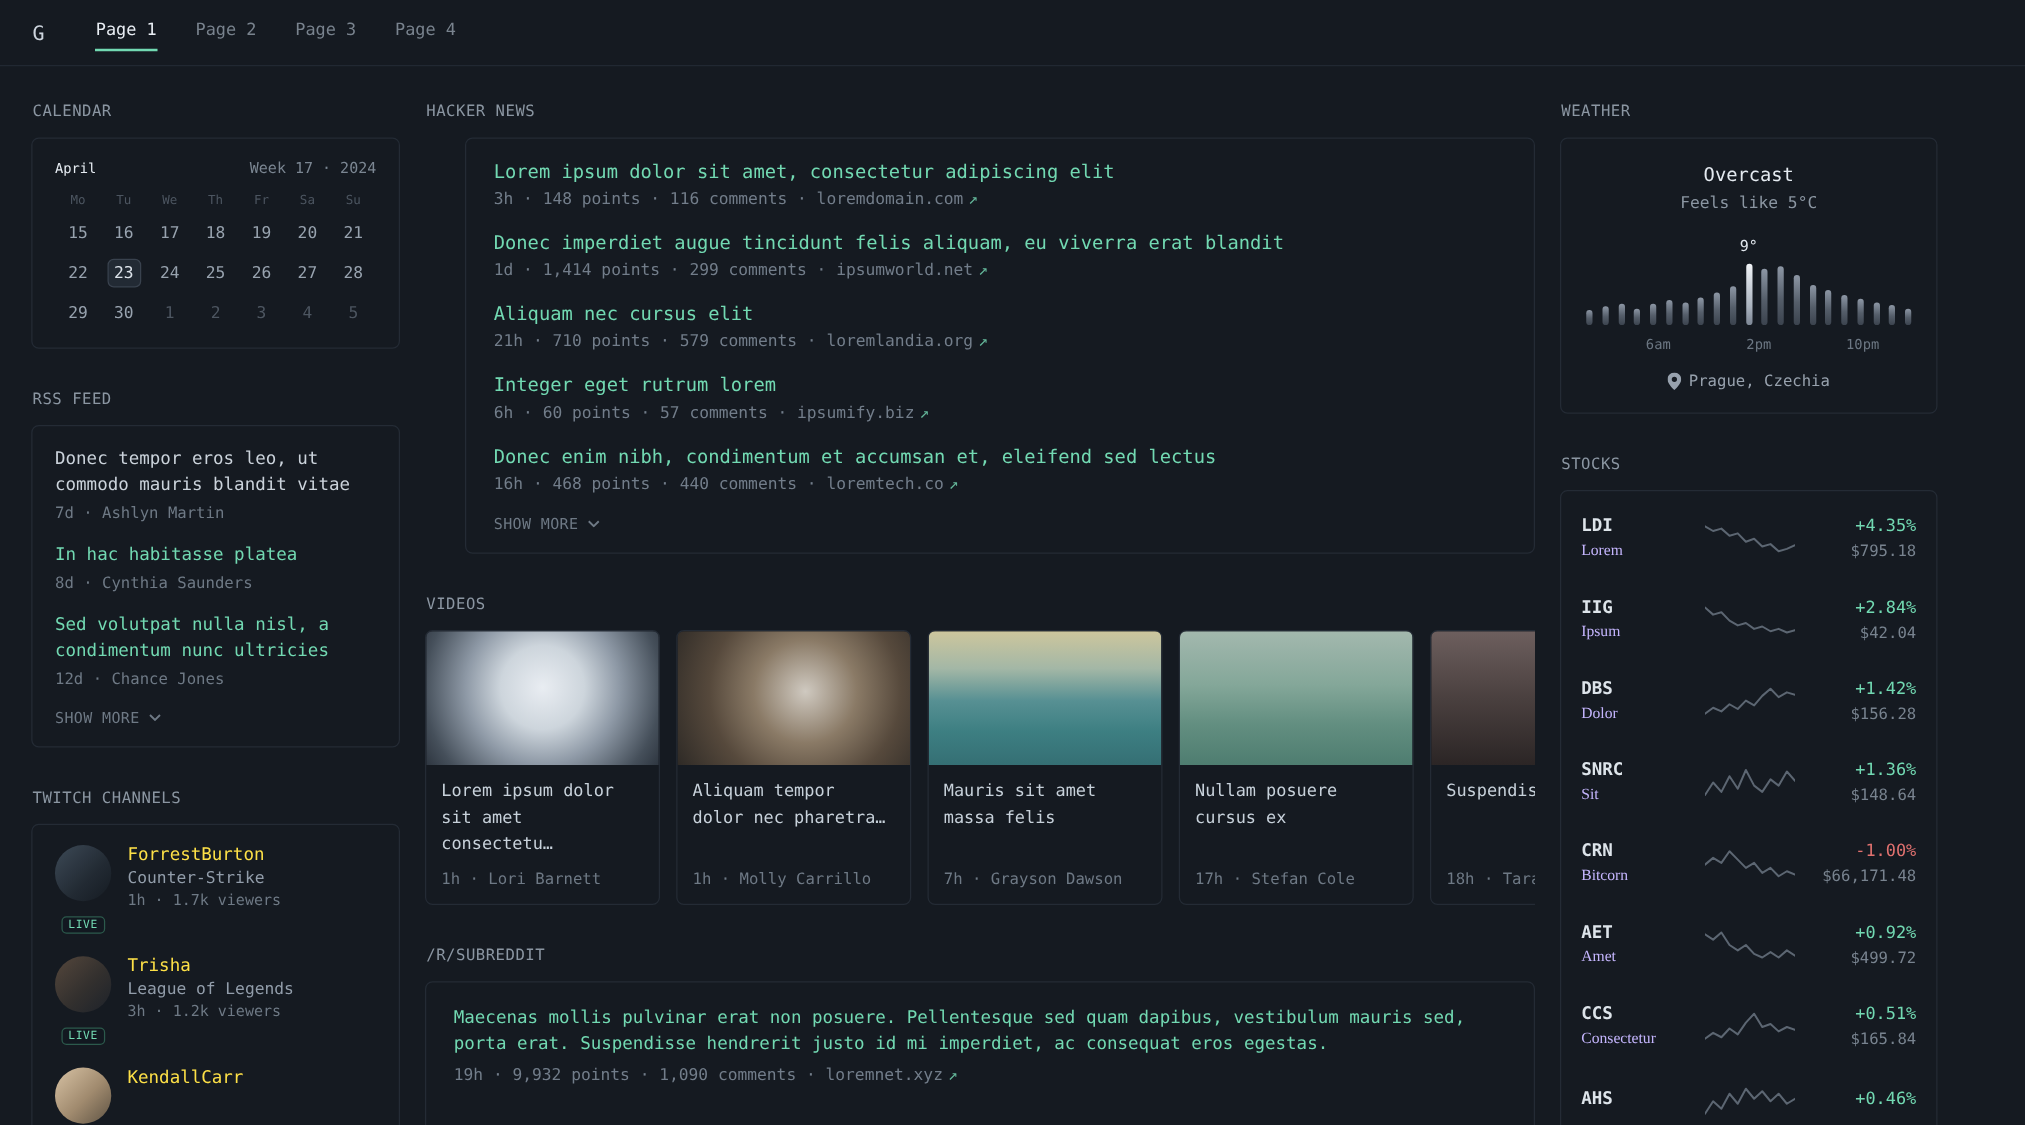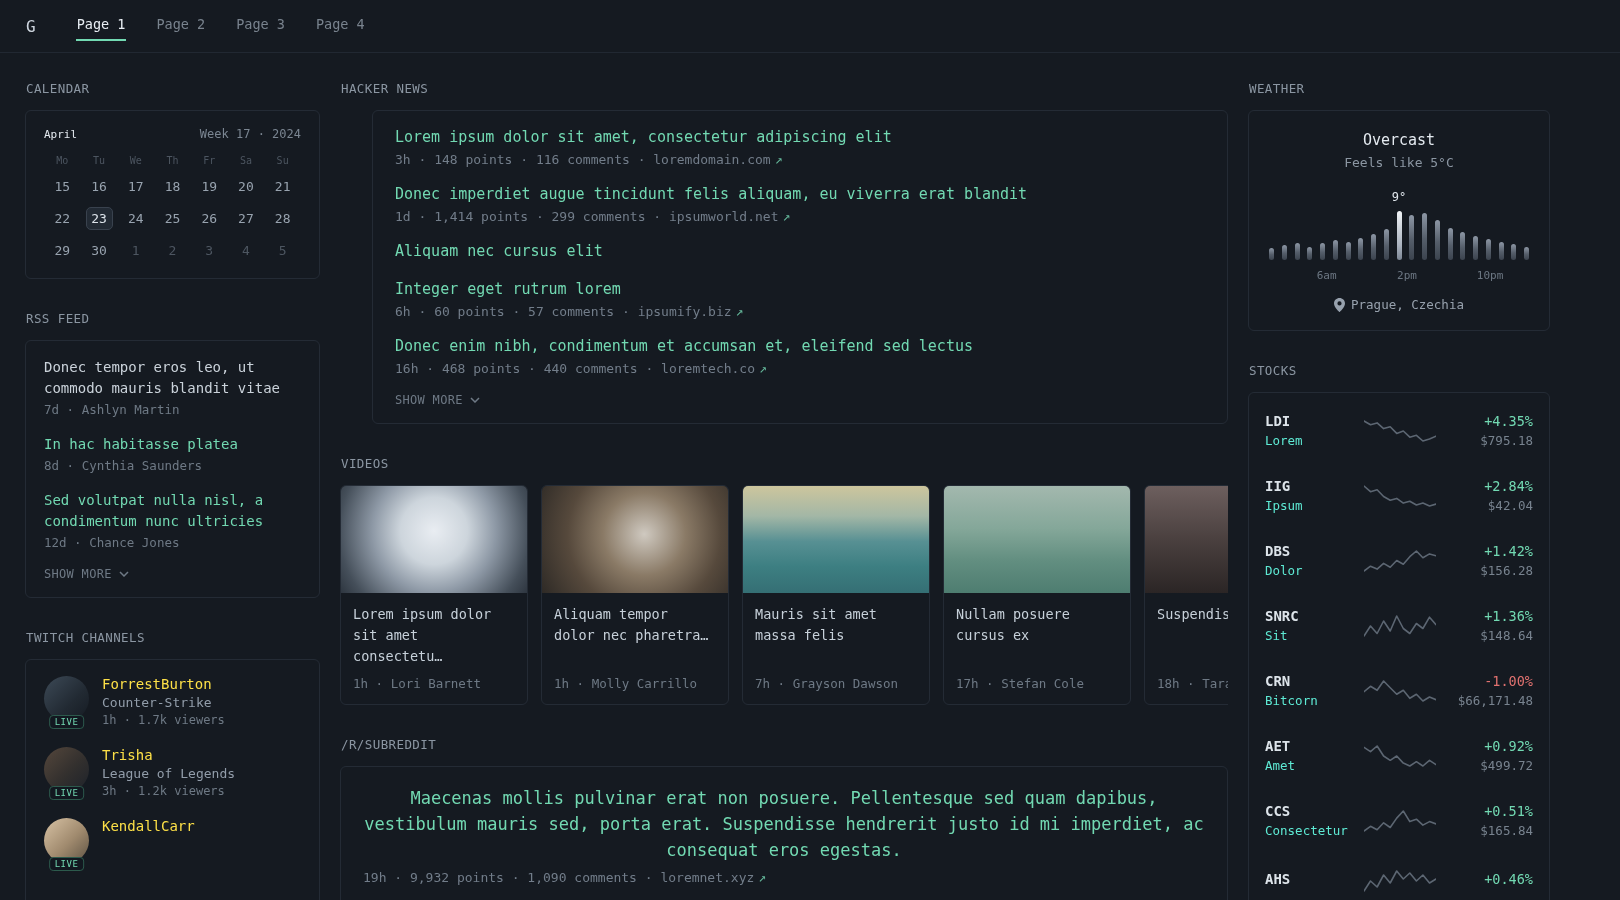--- a/index.html
+++ b/index.html
@@ -45,33 +45,33 @@
   .cal-day span.current{background:#222a34;border-color:#39424e;color:#dce3ea;}
   .cal-day span.dim{color:#4d5661;}
   
   .rss-item{margin-bottom:17px;}
   .rss-title{font-size:14px;line-height:1.5;color:var(--accent);cursor:pointer;}
   .rss-title.visited{color:#cbd3db;}
   .item-meta{font-size:12.5px;color:var(--dimmer);margin-top:3px;}
   .show-more{display:flex;align-items:center;gap:7px;font-size:12px;color:var(--dimmer);margin-top:2px;cursor:pointer;letter-spacing:.3px;}
   
   .tw-row{display:flex;gap:13px;margin-bottom:20px;align-items:flex-start;}
-  .tw-avatar-wrap{position:relative;flex:none;padding-bottom:6px;}
+  .tw-avatar-wrap{position:relative;flex:none;padding-bottom:24px;}
   .tw-avatar{width:45px;height:45px;border-radius:50%;background:#333;}
   .tw-live{position:absolute;left:50%;bottom:-2px;transform:translateX(-50%);font-size:9px;color:var(--accent);background:#121820;border:1px solid #2c5a4c;border-radius:4px;padding:1px 5px;letter-spacing:.5px;}
   .tw-name{font-size:14px;color:#fde047;cursor:pointer;}
   .tw-game{font-size:13px;color:#929daa;margin-top:3px;}
   .tw-meta{font-size:12px;color:var(--dimmer);margin-top:3px;}
   
   .hn-item{margin-bottom:17px;}
   .hn-title{font-size:15px;color:var(--accent);line-height:1.4;cursor:pointer;}
   .hn-meta{font-size:13px;color:#727d8a;margin-top:4px;}
   .ext-arrow{color:#64b79a;margin-left:4px;}
   .sub-card{min-height:150px;}
-  .sub-title{font-size:17px;color:var(--accent);line-height:1.55;cursor:pointer;text-align:center;}
+  .sub-title{font-size:14px;color:var(--accent);line-height:1.55;cursor:pointer;}
   
   .videos-row{display:flex;gap:13px;}
   .video-card{width:188px;flex:none;border:1px solid var(--border);border-radius:6px;overflow:hidden;display:flex;flex-direction:column;cursor:pointer;}
   .video-thumb{height:107px;width:100%;background:#333;}
   .video-body{padding:11px 12px 13px;display:flex;flex-direction:column;flex:1;}
   .video-title{font-size:13.5px;line-height:1.55;color:#c7d1da;}
   .video-meta{font-size:12.5px;color:var(--dimmer);margin-top:auto;padding-top:9px;}
   
   .weather-card{padding:20px 16px 18px;text-align:center;}
   .w-cond{font-size:15px;color:#e4eaf0;}
@@ -84,21 +84,21 @@
   .w-axis{position:relative;height:14px;margin-top:9px;}
   .ax{position:absolute;transform:translateX(-50%);font-size:11px;color:#6c7783;top:0;}
   .ax1{left:23%;}.ax2{left:53%;}.ax3{left:84%;}
   .w-loc{margin-top:14px;display:flex;justify-content:center;align-items:center;gap:6px;font-size:12.5px;color:#97a1ad;}
   .pin{flex:none;color:#97a1ad;}
   
   .stocks-card{padding:5px 0 20px;}
   .stock-row{display:flex;align-items:center;padding:15px 16px;gap:8px;cursor:pointer;}
   .stock-left{width:88px;flex:none;}
   .stock-sym{font-size:14px;font-weight:600;color:#dde4ea;}
-  .stock-name{font-size:12.5px;color:#5eead4;margin-top:4px;white-space:nowrap;overflow:hidden;}
+  .stock-name{font-size:12.5px;color:#c4b5fd;margin-top:4px;white-space:nowrap;overflow:hidden;font-family:Liberation Serif, serif;}
   .stock-spark{flex:1;display:flex;justify-content:center;align-items:center;}
   .spark-svg{width:72px;height:26px;}
   .spark-svg polyline{fill:none;stroke:#5c6672;stroke-width:1.6;stroke-linejoin:round;stroke-linecap:round;}
   .stock-right{text-align:right;flex:none;min-width:86px;}
   .stock-change{font-size:13.5px;color:var(--accent);}
   .stock-change.down{color:var(--red);}
   .stock-price{font-size:12.5px;color:#78838f;margin-top:4px;}
 </style>
 </head>
 <body>
@@ -317,20 +317,21 @@
             <div class="hn-meta"><span>3h · 148 points · 116 comments · loremdomain.com</span><span class="ext-arrow">↗</span></div>
           </div>
 
           <div class="hn-item">
             <div class="hn-title">Donec imperdiet augue tincidunt felis aliquam, eu viverra erat blandit</div>
             <div class="hn-meta"><span>1d · 1,414 points · 299 comments · ipsumworld.net</span><span class="ext-arrow">↗</span></div>
           </div>
 
           <div class="hn-item">
             <div class="hn-title">Aliquam nec cursus elit</div>
+            <div class="hn-meta"><span>21h · 710 points · 579 comments · loremlandia.org</span><span class="ext-arrow">↗</span></div>
           </div>
 
           <div class="hn-item">
             <div class="hn-title">Integer eget rutrum lorem</div>
             <div class="hn-meta"><span>6h · 60 points · 57 comments · ipsumify.biz</span><span class="ext-arrow">↗</span></div>
           </div>
 
           <div class="hn-item">
             <div class="hn-title">Donec enim nibh, condimentum et accumsan et, eleifend sed lectus</div>
             <div class="hn-meta"><span>16h · 468 points · 440 comments · loremtech.co</span><span class="ext-arrow">↗</span></div>

